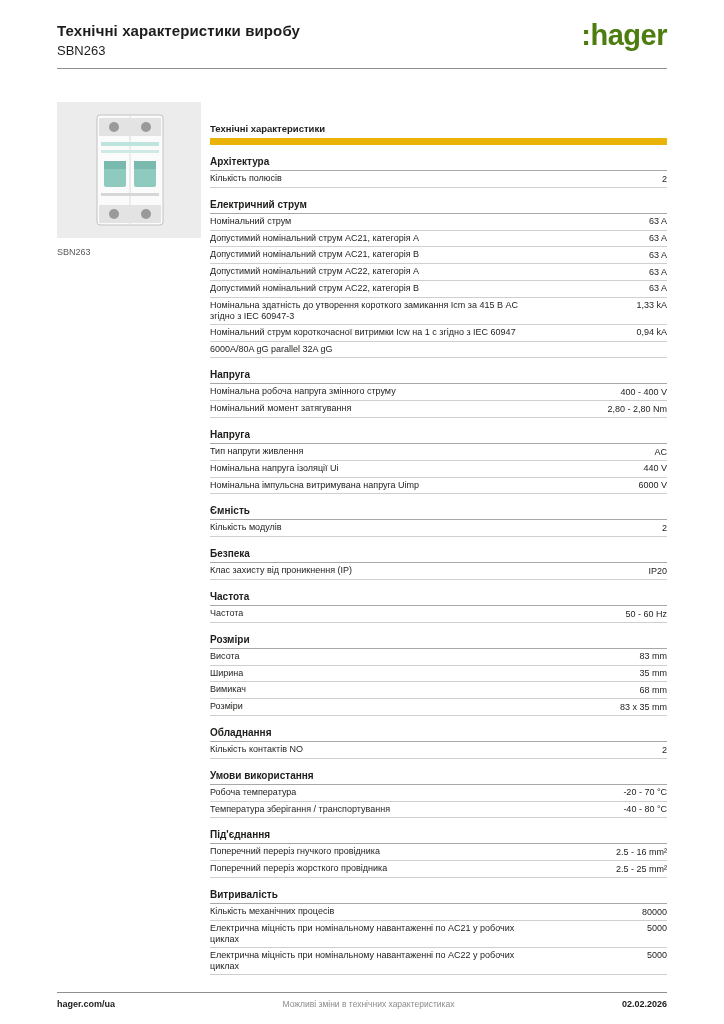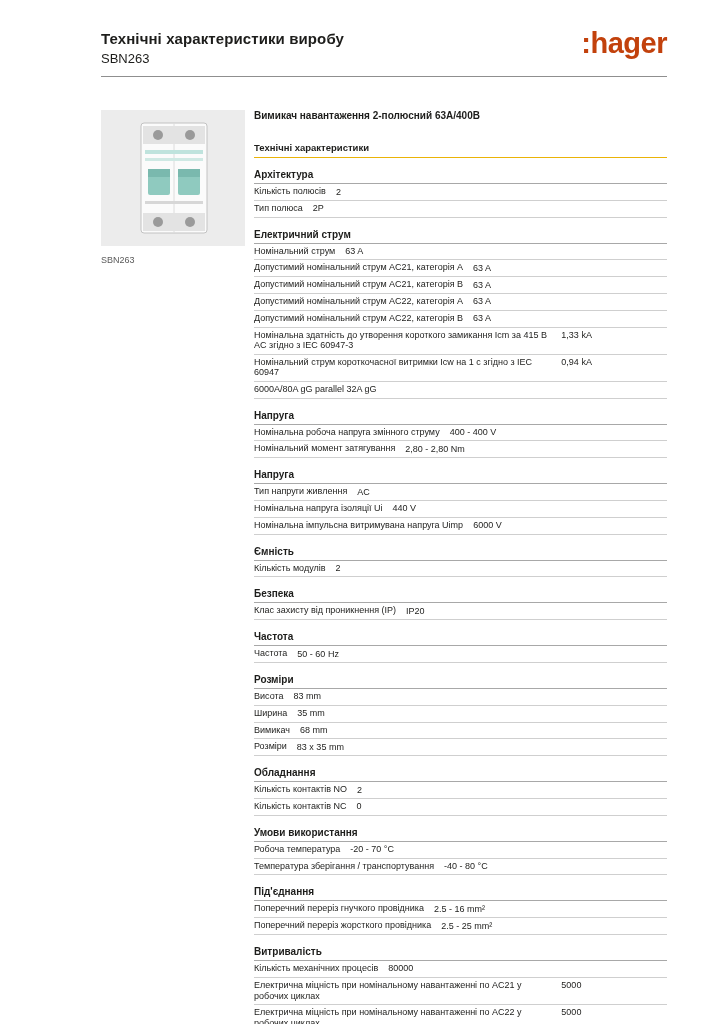--- a/index.html
+++ b/index.html
@@ -4,44 +4,44 @@
 <style>
   * { margin:0; padding:0; box-sizing:border-box; }
   html,body { width:724px; height:1024px; }
   body {
     background:#ffffff;
     font-family:"Liberation Sans", sans-serif;
     color:#1d1d1b;
     position:relative;
     overflow:hidden;
   }
-  .page { padding:30px 57px 0 57px; height:100%; position:relative;margin-left:44px; }
+  .page { padding:22px 57px 0 57px; height:100%; position:relative; }
 
   
   .header { display:flex; justify-content:space-between; align-items:flex-start;
             padding-bottom:10px; border-bottom:1px solid #8f8f8f; }
   .title { font-size:15px; font-weight:bold; letter-spacing:0.1px; }
   .code  { font-size:13px; margin-top:4px; }
-  .logo  { font-size:29px; font-weight:bold; color:#c2410c; line-height:0.95; letter-spacing:-0.5px; }
+  .logo  { font-size:29px; font-weight:bold; color:#4d7c0f; line-height:0.95; letter-spacing:-0.5px; }
 
   
   .content { display:flex; margin-top:33px; }
   .aside { width:153px; flex:none; }
   .imgbox { width:144px; height:136px; background:#ececec;
             display:flex; align-items:center; justify-content:center; }
   .caption { font-size:9px; color:#5a5a5a; margin-top:9px; }
 
   .main { flex:1; min-width:0; }
   .desc { font-size:10px; font-weight:bold; }
   .tabletitle { font-size:9.5px; font-weight:bold; margin-top:21px;
-                padding-bottom:4px; border-bottom:1px solid #eab308; }
+                padding-bottom:4px; border-bottom:7px solid #eab308; }
 
   .section-header { font-size:10px; font-weight:bold; margin-top:9px;
                     padding:2px 0 3px; border-bottom:1px solid #a8a8a8; }
-  .row { display:flex; align-items:flex-start;
+  .row { display:flex; justify-content:space-between; align-items:flex-start;
          font-size:9px; line-height:1.2; padding:2px 0 2.5px;
          border-bottom:1px solid #cfcfcf; gap:10px; }
   .row .label { max-width:72%; }
   .row .value { text-align:right; white-space:nowrap; padding-top:0.5px; }
 
   
   .footer { position:absolute; left:57px; right:57px; bottom:15px;
             border-top:1px solid #8f8f8f; padding-top:6px;
             display:flex; justify-content:space-between; align-items:baseline; }
   .footer .f-left  { font-size:9px; font-weight:bold; }
@@ -87,32 +87,27 @@
 
           <rect x="28" y="96" width="62" height="18" fill="#e3e3e3"></rect>
           <circle cx="43" cy="105" r="5" fill="#9a9a9a"></circle>
           <circle cx="75" cy="105" r="5" fill="#9a9a9a"></circle>
         </svg>
       </div>
       <div class="caption">SBN263</div>
     </div>
 
     <div class="main">
-      <div class="desc">Вимикач навантаження 2-полюсний 63А/400В</div>
       <div class="tabletitle">Технічні характеристики</div>
       <div id="sections">
           <div class="section-header">Архітектура</div>
           <div class="row">
             <div class="label">Кількість полюсів</div>
             <div class="value">2</div>
           </div>
-          <div class="row">
-            <div class="label">Тип полюса</div>
-            <div class="value">2P</div>
-          </div>
           <div class="section-header">Електричний струм</div>
           <div class="row">
             <div class="label">Номінальний струм</div>
             <div class="value">63 A</div>
           </div>
           <div class="row">
             <div class="label">Допустимий номінальний струм AC21, категорія A</div>
             <div class="value">63 A</div>
           </div>
           <div class="row">
@@ -189,24 +184,20 @@
             <div class="value">68 mm</div>
           </div>
           <div class="row">
             <div class="label">Розміри</div>
             <div class="value">83 x 35 mm</div>
           </div>
           <div class="section-header">Обладнання</div>
           <div class="row">
             <div class="label">Кількість контактів NO</div>
             <div class="value">2</div>
-          </div>
-          <div class="row">
-            <div class="label">Кількість контактів NC</div>
-            <div class="value">0</div>
           </div>
           <div class="section-header">Умови використання</div>
           <div class="row">
             <div class="label">Робоча температура</div>
             <div class="value">-20 - 70 °C</div>
           </div>
           <div class="row">
             <div class="label">Температура зберігання / транспортування</div>
             <div class="value">-40 - 80 °C</div>
           </div>
@@ -229,14 +220,19 @@
             <div class="value">5000</div>
           </div>
           <div class="row">
             <div class="label">Електрична міцність при номінальному навантаженні по AC22 у робочих циклах</div>
             <div class="value">5000</div>
           </div>
         </div>
     </div>
   </div>
 
+  <div class="footer">
+    <div class="f-left">hager.com/ua</div>
+    <div class="f-center">Можливі зміни в технічних характеристиках</div>
+    <div class="f-right">02.02.2026</div>
+  </div>
 
 </div>
 
 </body></html>

